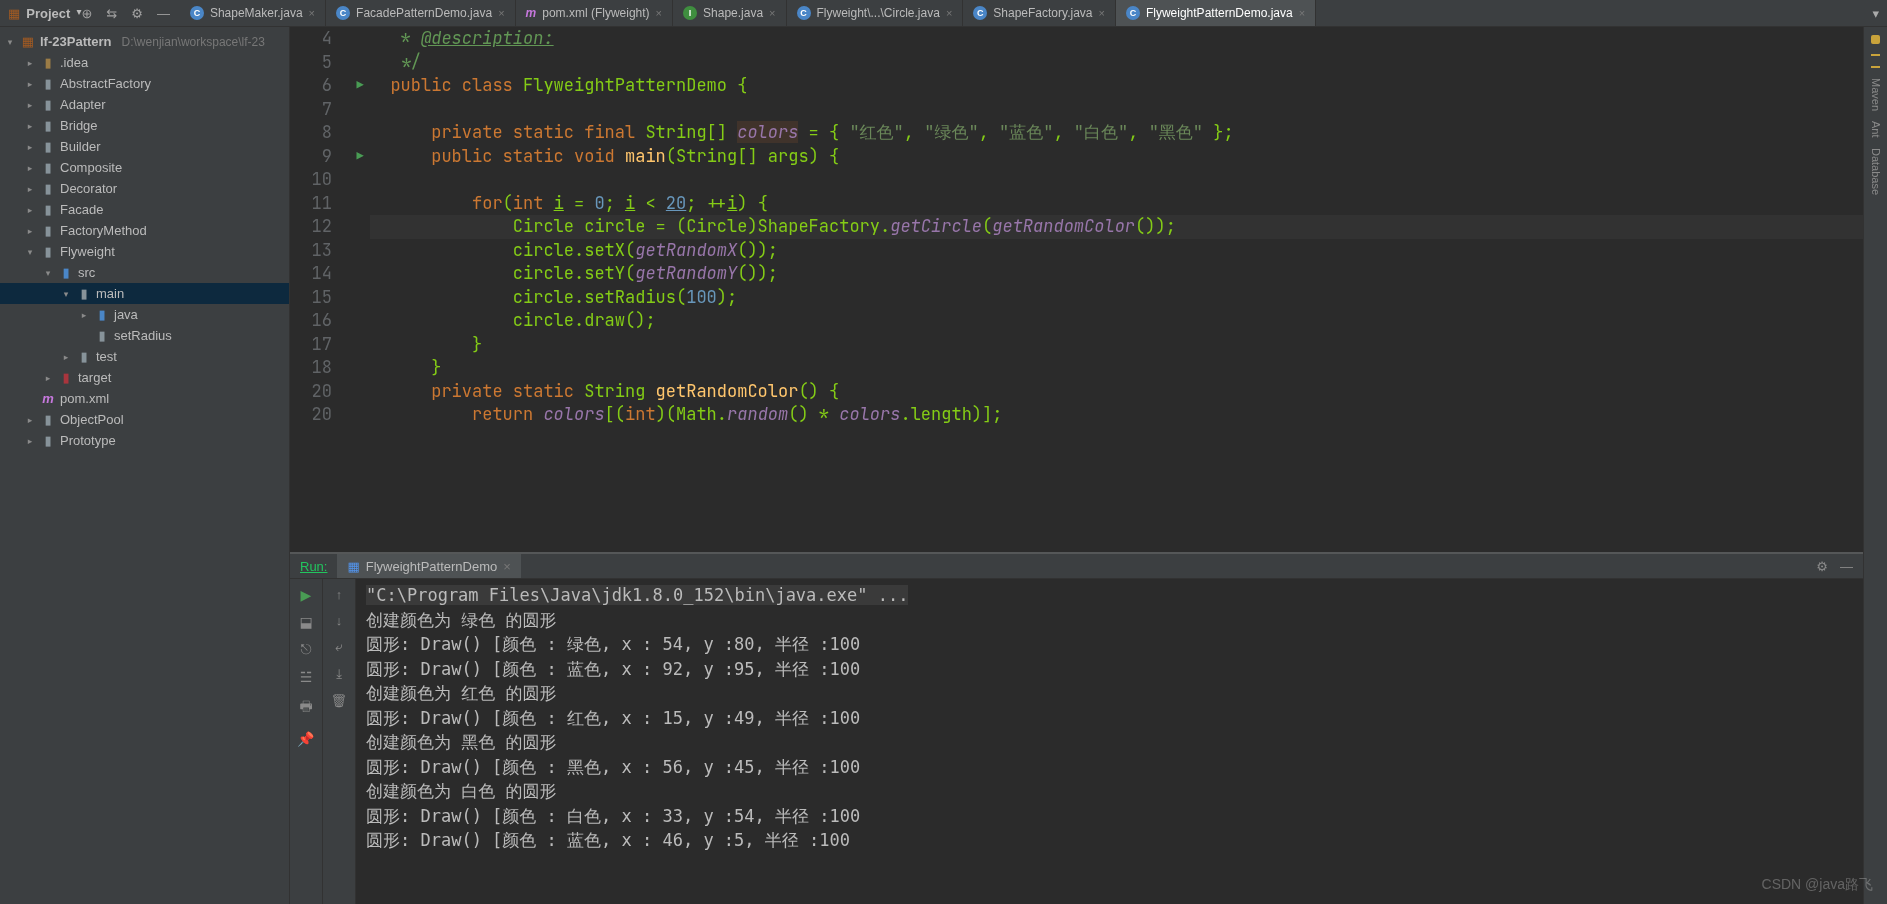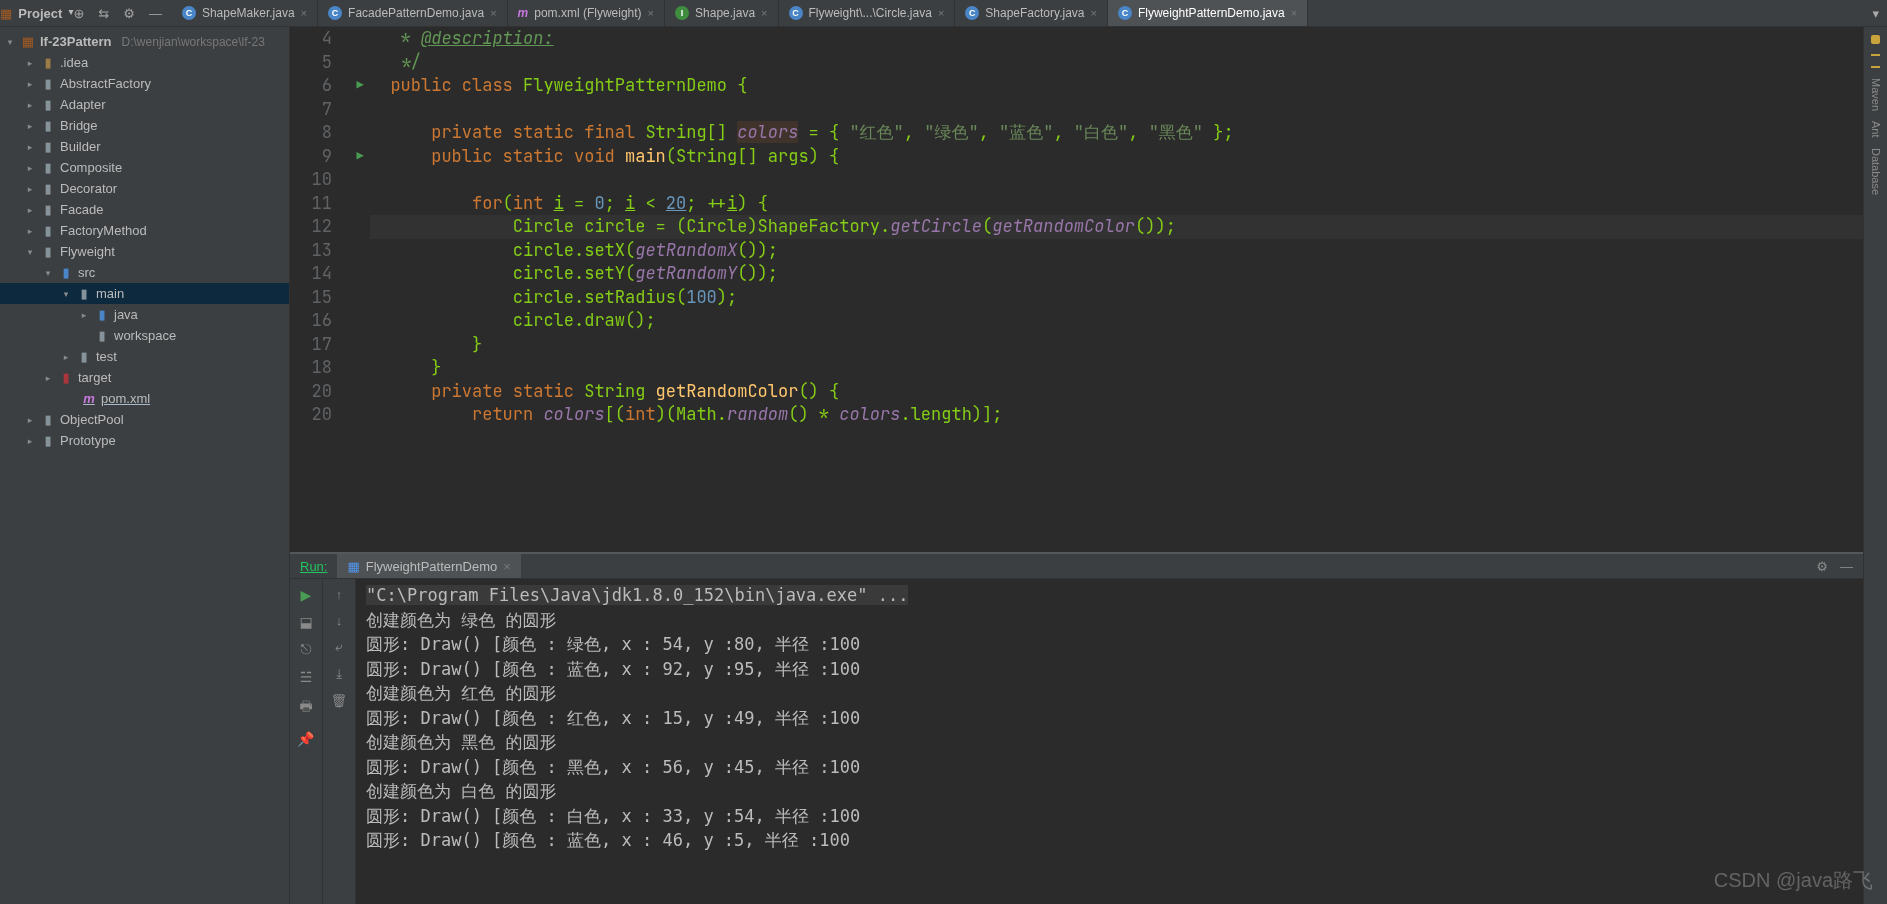--- a/index.html
+++ b/index.html
@@ -1,20 +1,20 @@
 <!DOCTYPE html>
 <html><head>
 <meta charset="utf-8">
 <style>
   * { margin:0; padding:0; box-sizing:border-box; }
   body { font-family:"Segoe UI",Arial,sans-serif; font-size:13px; background:#2b2b2b; color:#a9b7c6; overflow:hidden; }
   .ide { display:flex; flex-direction:column; width:1887px; height:904px; }
   
   .top { display:flex; align-items:center; height:27px; background:#3c3f41; border-bottom:1px solid #323232; }
-  .top-left { display:flex; align-items:flex-start; gap:6px; padding-left:0; }
+  .top-left { display:flex; align-items:flex-start; gap:6px; padding-left:8px; }
   .top-left .label { color:#bbbbbb; font-weight:bold; }
   .top-left .arrow { color:#bbbbbb; font-size:10px; }
   .tool-icons { display:flex; gap:14px; margin-left:auto; margin-right:10px; color:#a1a1a1; }
   .tool-icons span { cursor:pointer; }
   .tabs { display:flex; align-items:stretch; height:27px; background:#3c3f41; border-bottom:1px solid #323232; flex:1; overflow:hidden; }
   .tab { display:flex; align-items:center; gap:6px; padding:0 10px; border-right:1px solid #323232; color:#bbbbbb; font-size:12px; white-space:nowrap; }
   .tab.active { background:#4e5254; color:#ffffff; }
   .tab .close { color:#777; font-size:11px; }
   .tab-ico { width:14px; height:14px; border-radius:50%; display:inline-flex; align-items:center; justify-content:center; font-size:9px; font-weight:bold; color:#fff; }
   .ico-c { background:#4a86c7; } 
@@ -61,21 +61,21 @@
   .run-header .spacer { flex:1; }
   .run-header .hicons { display:flex; gap:12px; padding-right:10px; color:#8a8a8a; }
   .run-body { display:flex; flex:1; min-height:0; }
   .run-tools { width:33px; background:#3c3f41; border-right:1px solid #323232; display:flex; flex-direction:column; align-items:center; gap:11px; padding-top:8px; }
   .run-tools span { color:#8a8a8a; font-size:14px; cursor:pointer; }
   .run-tools .play { color:#499c54; }
   .run-cols2 { width:33px; background:#3c3f41; border-right:1px solid #323232; display:flex; flex-direction:column; align-items:center; gap:11px; padding-top:8px; }
   .run-cols2 span { color:#8a8a8a; font-size:13px; }
   .console { flex:1; padding:4px 10px; font-family:Consolas,monospace; font-size:17px; line-height:24.5px; color:#bbbbbb; overflow:hidden; }
   .console .cmd { background:#3a3a3a; }
-  .watermark { position:fixed; right:14px; bottom:10px; color:#cccccc; font-size:20px; opacity:.35; font-family:Arial; }
+  .watermark { position:fixed; right:14px; bottom:10px; color:#cccccc; font-size:14px; opacity:.35; font-family:Arial; }
 </style>
 </head>
 <body>
 
 <div class="ide">
   <div class="top">
     <div class="top-left">
       <span class="fico project"></span>
       <span class="label">Project</span>
       <span class="arrow">▾</span>
@@ -197,33 +197,33 @@
               <span class="txt">main</span>
             </div>
             <div class="tree-row" style="padding-left: 78px;">
               <span class="chev">▸</span>
               <span class="fico folder-blue"></span>
               <span class="txt">java</span>
             </div>
             <div class="tree-row" style="padding-left: 78px;">
               <span class="chev"></span>
               <span class="fico folder"></span>
-              <span class="txt">workspace</span>
+              <span class="txt">setRadius</span>
             </div>
             <div class="tree-row" style="padding-left: 60px;">
               <span class="chev">▸</span>
               <span class="fico folder"></span>
               <span class="txt">test</span>
             </div>
             <div class="tree-row" style="padding-left: 42px;">
               <span class="chev">▸</span>
               <span class="fico folder-red"></span>
               <span class="txt">target</span>
             </div>
-            <div class="tree-row" style="padding-left: 65px; text-decoration: underline;">
+            <div class="tree-row" style="padding-left: 24px;">
               <span class="chev"></span>
               <span class="fico xml"></span>
               <span class="txt">pom.xml</span>
             </div>
             <div class="tree-row" style="padding-left: 24px;">
               <span class="chev">▸</span>
               <span class="fico folder"></span>
               <span class="txt">ObjectPool</span>
             </div>
             <div class="tree-row" style="padding-left: 24px;">

